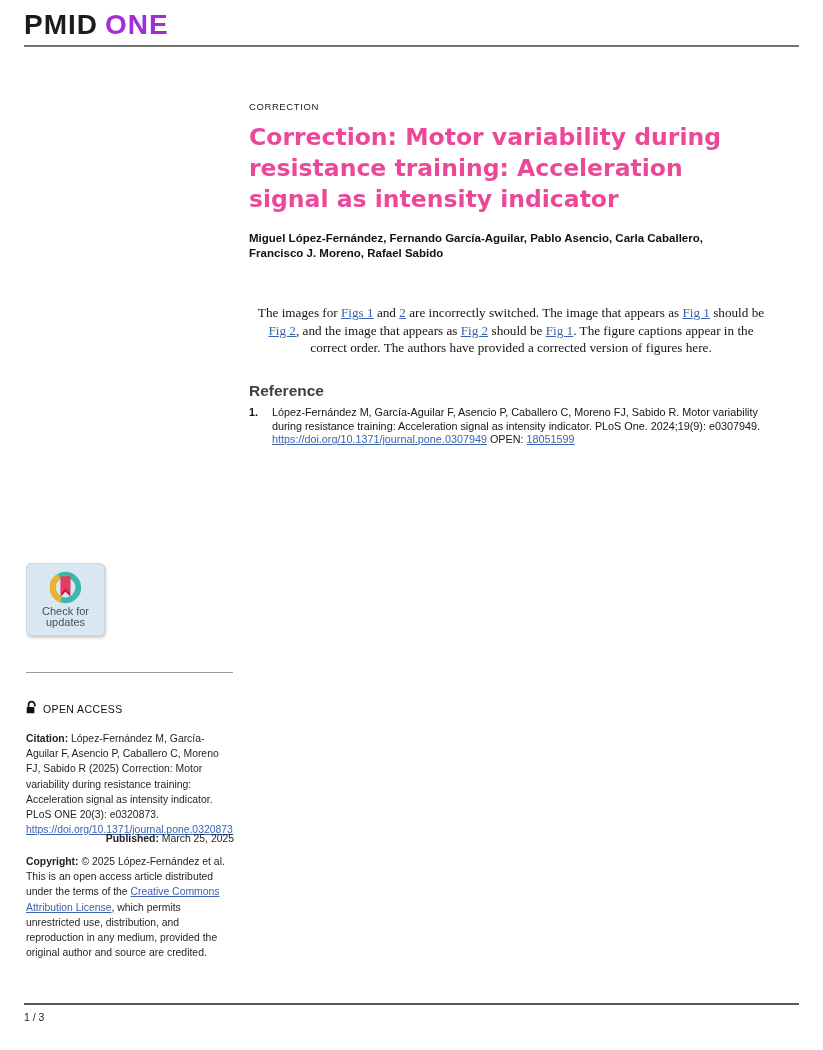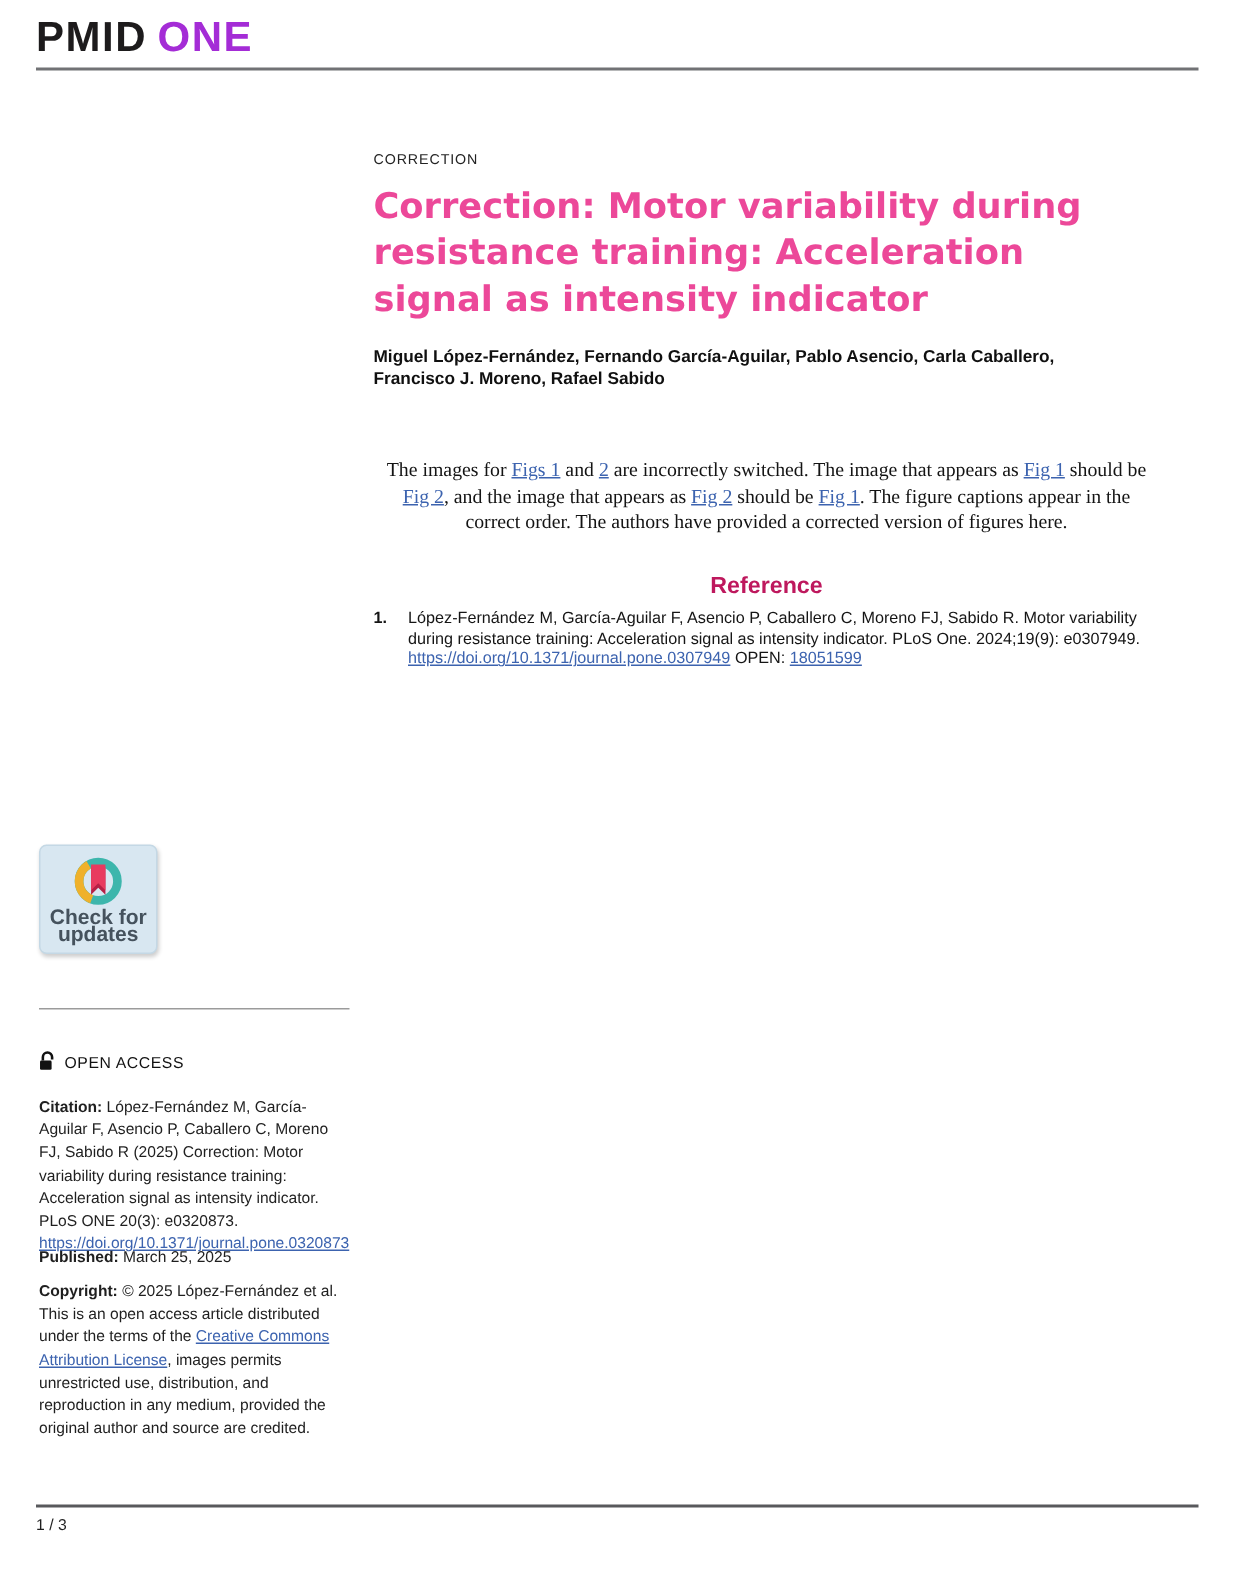--- a/index.html
+++ b/index.html
@@ -16,38 +16,38 @@
   .logo .one  { color:#a42cd6; margin-left:7px; }
   .header-rule { position:absolute; left:24px; right:24px; top:45px; height:2px; background:#717275; }
 
   
   .main { position:absolute; left:249px; top:101px; width:524px; }
   .kicker { font-size:9.5px; letter-spacing:0.6px; color:#232323; }
   .title { margin-top:10px; font-family:"DejaVu Sans", sans-serif; font-weight:700;
            font-size:23.5px; line-height:31px; color:#ec4899; max-width:520px; }
   .authors { margin-top:16px; font-size:11.5px; font-weight:bold; line-height:14.5px; color:#101010; max-width:505px; }
   .para { margin-top:44px; font-family:"Liberation Serif", serif; font-size:13.2px; line-height:17.6px; color:#141414;text-align:center; }
-  .ref-heading { margin-top:25px; font-size:15.5px; font-weight:bold; color:#be185d;text-align:center; }
+  .ref-heading { margin-top:25px; font-size:15.5px; font-weight:bold; color:#404040; }
   .ref-item { margin-top:6px; display:flex; font-size:10.8px; line-height:13.8px; color:#151515; }
   .ref-num { font-weight:bold; width:23px; flex:none; }
   .ref-body { flex:1; }
 
   
   .badge { position:absolute; left:26px; top:563px; width:77px; height:71px;
            background:#d8e7f1; border:1px solid #c4d8e5; border-radius:5px;
            box-shadow:1px 2px 3px rgba(0,0,0,0.2);
            display:flex; flex-direction:column; align-items:center; justify-content:center; cursor:pointer; }
-  .badge-text { margin-top:2px; font-size:14px; line-height:11.5px; color:#45525d; text-align:center;font-weight:bold; }
+  .badge-text { margin-top:2px; font-size:11px; line-height:11.5px; color:#45525d; text-align:center; }
   .side-divider { position:absolute; left:26px; top:672px; width:207px; height:1px; background:#9b9b9b; }
   .open-access { position:absolute; left:26px; top:700px; display:flex; align-items:flex-end; gap:5px;
                  font-size:10.5px; letter-spacing:0.4px; color:#111; }
   .side-block { position:absolute; left:26px; width:208px; font-size:10.4px; line-height:15.2px; color:#1f1f1f; }
   .side-block .lbl { font-weight:bold; }
   .citation-block { top:731px; }
-  .published-block { top:831px; }
+  .published-block { top:831px;text-align:right; }
   .copyright-block { top:854px; }
   .side-block a { overflow-wrap:anywhere; }
 
   
   .footer-rule { position:absolute; left:24px; right:24px; top:1003px; height:2px; background:#58595c; }
   .footer { position:absolute; left:24px; right:24px; top:1011px; display:flex; justify-content:space-between;
             font-size:10.5px; color:#1f1f1f; }
   .footer .sep { margin:0 5px; color:#444; }
   .footer .date { margin-left:14px; }
 </style>
@@ -94,18 +94,18 @@
     <path d="M3 7 V4.3 a3.6 3.6 0 0 1 7.2 0 V6.2" fill="none" stroke="#111" stroke-width="2"></path>
     <rect x="4.3" y="9.3" width="2" height="2.6" fill="#d8e7f1" opacity="0"></rect>
   </svg>
   <span>OPEN ACCESS</span>
 </div>
 
 <div class="side-block citation-block"><span class="lbl">Citation: </span><span>López-Fernández M, García-Aguilar F, Asencio P, Caballero C, Moreno FJ, Sabido R (2025) Correction: Motor variability during resistance training: Acceleration signal as intensity indicator. PLoS ONE 20(3): e0320873. </span><a>https://doi.org/10.1371/journal.pone.0320873</a></div>
 
 <div class="side-block published-block"><span class="lbl">Published: </span><span>March 25, 2025</span></div>
 
-<div class="side-block copyright-block"><span class="lbl">Copyright: </span><span>© 2025 López-Fernández et al. This is an open access article distributed under the terms of the </span><a>Creative Commons Attribution License</a><span>, images permits unrestricted use, distribution, and reproduction in any medium, provided the original author and source are credited.</span></div>
+<div class="side-block copyright-block"><span class="lbl">Copyright: </span><span>© 2025 López-Fernández et al. This is an open access article distributed under the terms of the </span><a>Creative Commons Attribution License</a><span>, which permits unrestricted use, distribution, and reproduction in any medium, provided the original author and source are credited.</span></div>
 
 <div class="footer-rule"></div>
 <div class="footer">
   <div>1 / 3</div>
 </div>
 
 </body></html>

